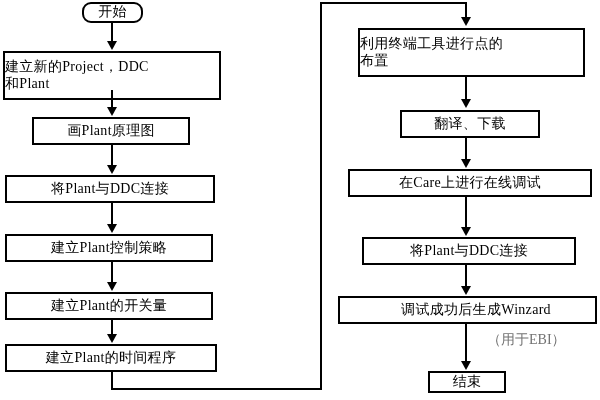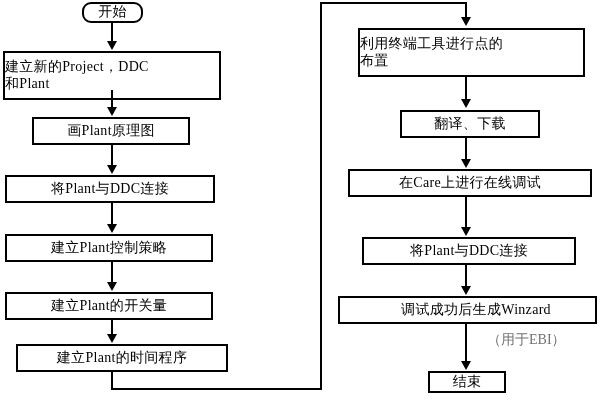--- a/index.html
+++ b/index.html
@@ -84,21 +84,21 @@
   </div>
 
   <div class="node center" style="left:5px; top:234px; width:208px; height:28px; font-size:14px;">
     <span class="node-label">建立Plant控制策略</span>
   </div>
 
   <div class="node center" style="left:5px; top:292px; width:208px; height:28px; font-size:14px;">
     <span class="node-label">建立Plant的开关量</span>
   </div>
 
-  <div class="node center" style="left:5px; top:344px; width:212px; height:28px; font-size:14px;margin-left:11px;">
+  <div class="node center" style="left:5px; top:344px; width:212px; height:28px; font-size:14px;">
     <span class="node-label">建立Plant的时间程序</span>
   </div>
 
   <div class="node left" style="left:358px; top:28px; width:227px; height:49px; font-size:14px;">
     <span class="node-label">利用终端工具进行点的
 布置</span>
   </div>
 
   <div class="node center" style="left:400px; top:110px; width:140px; height:28px; font-size:14px;">
     <span class="node-label">翻译、下载</span>

